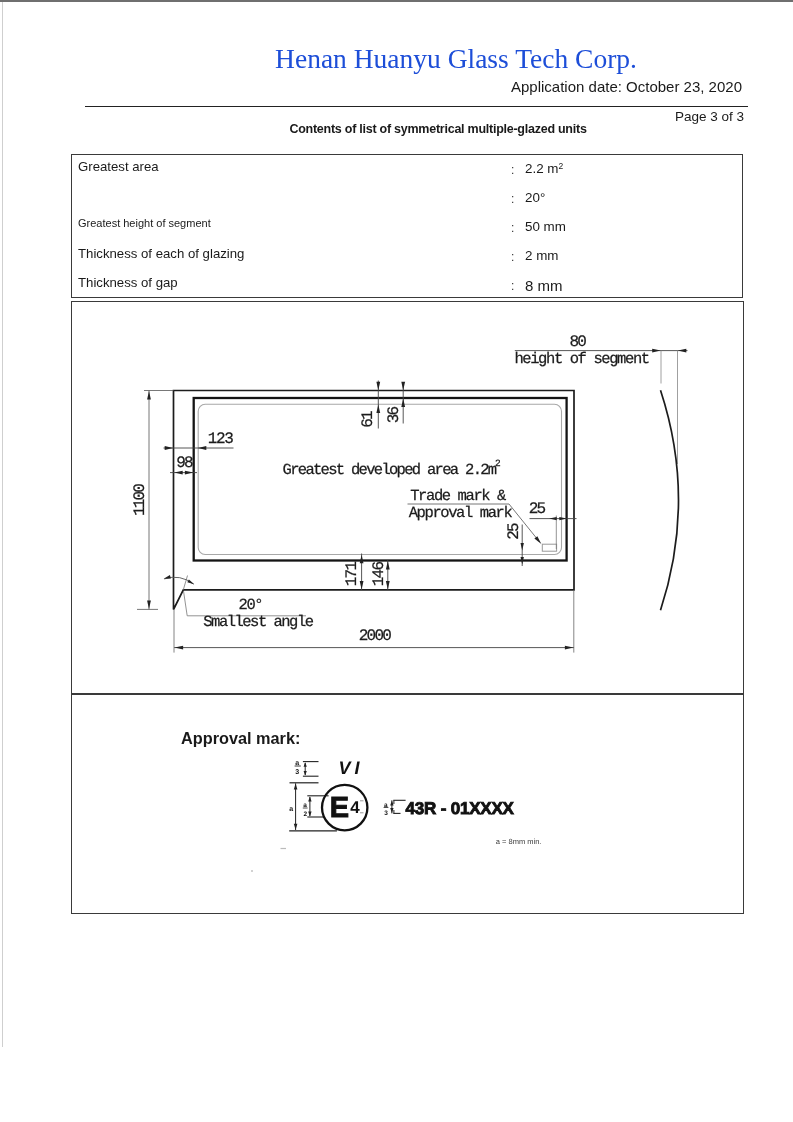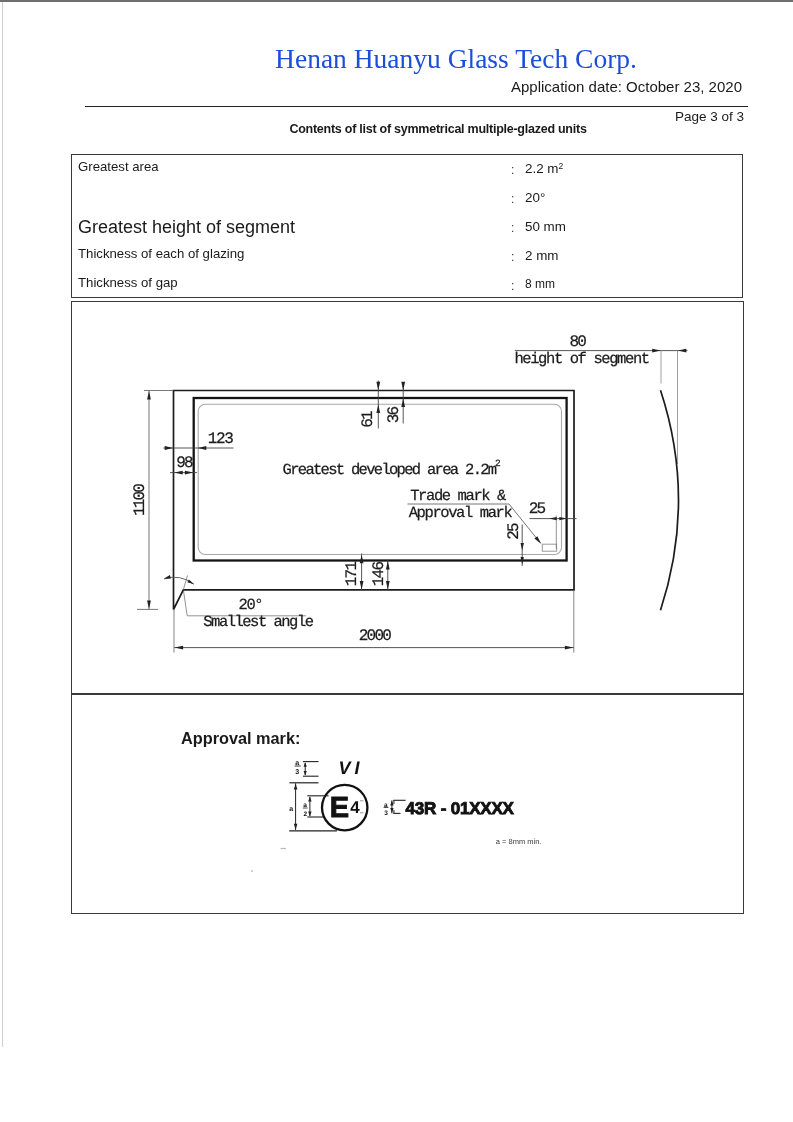--- a/index.html
+++ b/index.html
@@ -31,34 +31,34 @@
 
   <div class="abs" style="left:78px;top:158.5px;font-size:13.2px;text-align:center;">Greatest area</div>
   <div class="abs" style="left:511px;top:162.5px;font-size:12px;color:#333;">:</div>
 
   <div class="abs" style="left:525px;top:160.5px;font-size:13.4px;">2.2 m<span style="font-size:8.5px;vertical-align:4px;">2</span></div>
 
   <div class="abs" style="left:511px;top:191.5px;font-size:12px;color:#333;">:</div>
 
   <div class="abs" style="left:525px;top:189.5px;font-size:13.4px;">20°</div>
 
-  <div class="abs" style="left:78px;top:216.5px;font-size:18px;">Greatest height of segment</div>
+  <div class="abs" style="left:78px;top:216.5px;font-size:11px;">Greatest height of segment</div>
   <div class="abs" style="left:511px;top:220.5px;font-size:12px;color:#333;">:</div>
 
   <div class="abs" style="left:525px;top:218.5px;font-size:13.4px;">50 mm</div>
 
   <div class="abs" style="left:78px;top:245.5px;font-size:13.2px;">Thickness of each of glazing</div>
   <div class="abs" style="left:511px;top:249.5px;font-size:12px;color:#333;">:</div>
 
   <div class="abs" style="left:525px;top:247.5px;font-size:13.4px;">2 mm</div>
 
   <div class="abs" style="left:78px;top:274.5px;font-size:13.2px;">Thickness of gap</div>
   <div class="abs" style="left:511px;top:278.5px;font-size:12px;color:#333;">:</div>
 
-  <div class="abs" style="left:525px;top:276.5px;font-size:12px;">8 mm</div>
+  <div class="abs" style="left:525px;top:276.5px;font-size:15px;">8 mm</div>
 
   <div class="abs" style="left:71px;top:301px;width:673px;height:392.5px;border:1.4px solid #3a3a3a;box-sizing:border-box;"></div>
 
   <div class="abs" style="left:71px;top:693.5px;width:673px;height:220px;border:1.4px solid #3a3a3a;box-sizing:border-box;"></div>
 
   <div class="abs" style="left:181px;top:729px;font-size:16.3px;font-weight:bold;">Approval mark<span style="font-weight:bold;">:</span></div>
 
   <svg class="abs" style="left:0;top:0;" width="793" height="1122" viewBox="0 0 793 1122">
 
     <path d="M173.5,390.5 H574 V589.8 H183.3 L173.5,609.5 Z" fill="none" stroke="#1c1c1c" stroke-width="1.7"></path>

